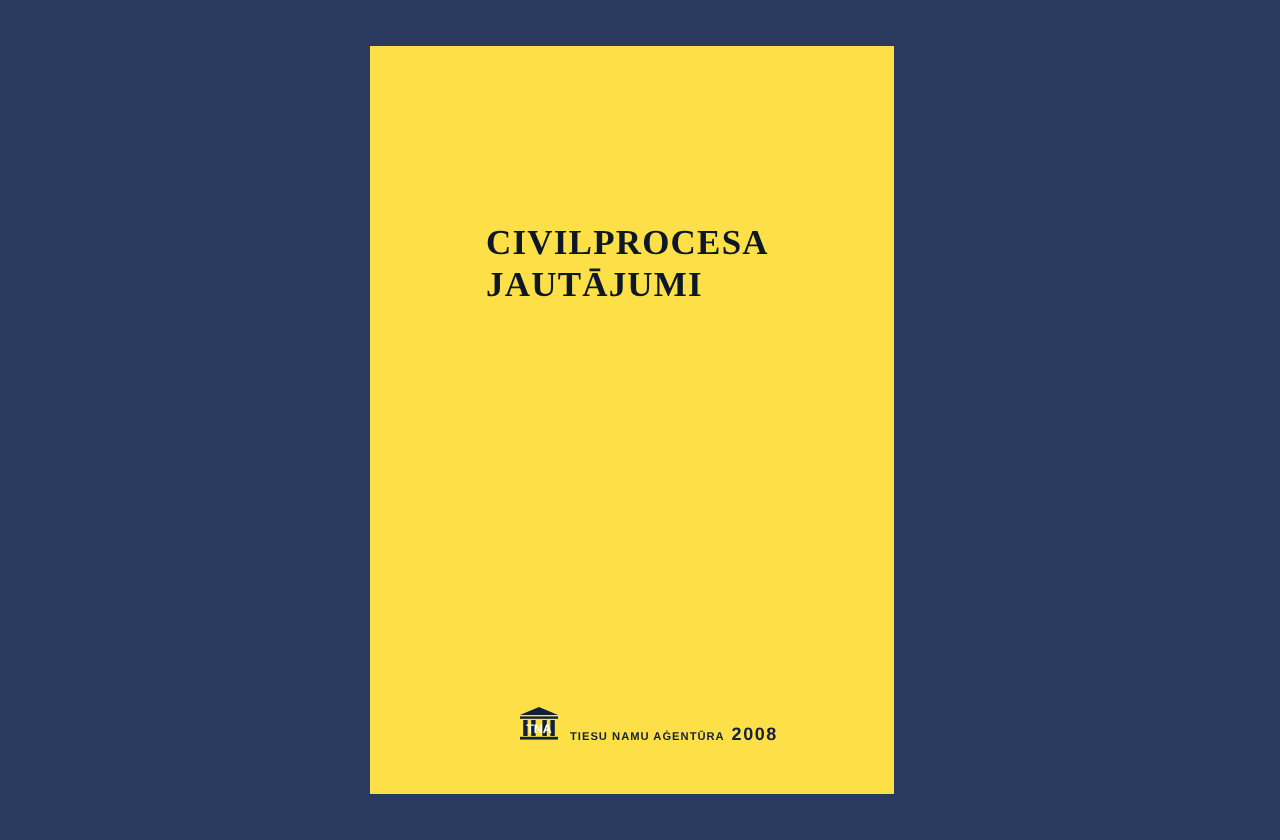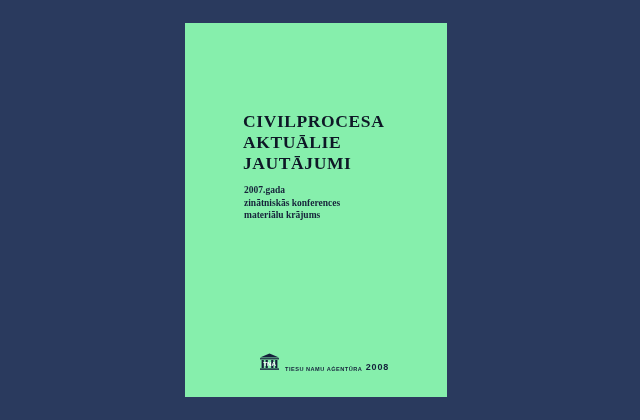--- a/index.html
+++ b/index.html
@@ -18,21 +18,21 @@
     width: 640px;
     height: 420px;
     background: #2a3a5e;
   }
   .book-cover {
     position: absolute;
     left: 185px;
     top: 23px;
     width: 262px;
     height: 374px;
-    background: #86efac;
+    background: #fde047;
     box-sizing: border-box;
   }
   .cover-inner {
     position: absolute;
     left: 0;
     top: 0;
     right: 0;
     bottom: 0;
   }
   .title-block {
@@ -107,29 +107,23 @@
 </head>
 <body>
 
 <div class="stage">
 
   <div class="book-cover">
     <div class="cover-inner">
 
       <div class="title-block">
         <div class="title-line">CIVILPROCESA</div>
-        <div class="title-line">AKTUĀLIE</div>
         <div class="title-line">JAUTĀJUMI</div>
       </div>
 
-      <div class="subtitle-block">
-        <div class="subtitle-line">2007.gada</div>
-        <div class="subtitle-line">zinātniskās konferences</div>
-        <div class="subtitle-line">materiālu krājums</div>
-      </div>
 
       <div class="footer">
         <div class="publisher">
           <div class="logo-mark">
             <svg width="21" height="20" viewBox="0 0 21 20" xmlns="http://www.w3.org/2000/svg">
               <polygon points="10.5,0.5 20,4.5 1,4.5" fill="#14203a"></polygon>
               <rect x="1" y="5.2" width="19" height="1.2" fill="#14203a"></rect>
               <rect x="2.6" y="7" width="2.2" height="8" fill="#14203a"></rect>
               <rect x="6.6" y="7" width="2.2" height="8" fill="#14203a"></rect>
               <rect x="12.2" y="7" width="2.2" height="8" fill="#14203a"></rect>

